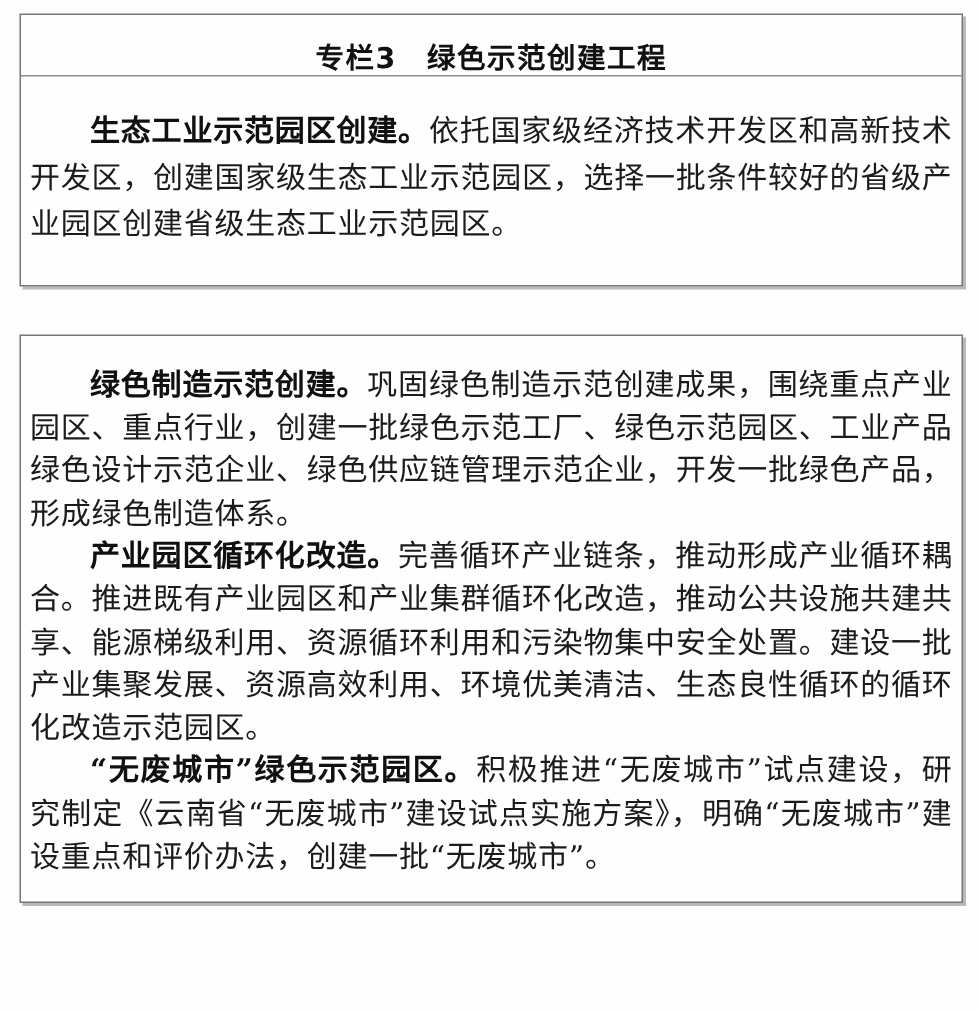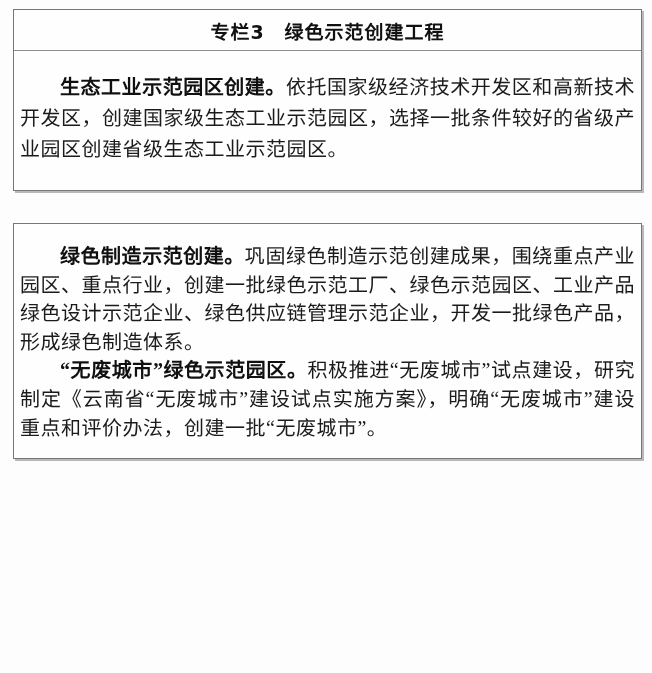--- a/index.html
+++ b/index.html
@@ -23,21 +23,21 @@
   .panel-box {
     width: 629px;
     background: #fefefe;
     border: 1px solid #767676;
     box-shadow: 2px 2px 0 #b9b9b9;
   }
   .title-row {
     height: 41px;
     border-bottom: 1px solid #8c8c8c;
     display: flex;
-    align-items: center;
+    align-items: flex-end;
     justify-content: center;
   }
   .panel-title {
     font-family: "DejaVu Sans", "Liberation Sans", sans-serif;
     font-weight: 700;
     font-size: 19px;
     letter-spacing: 1px;
     color: #111111;
   }
   .box-content {
@@ -45,21 +45,20 @@
   }
   .box1 .box-content {
     height: 139px;
     padding-top: 21px;
   }
   .box2 {
     margin-top: 32px;
   }
   .box2 .box-content {
     padding: 18px 6px 16px 6px;
-    font-family: Liberation Serif, serif;
   }
   p.doc-para {
     margin: 0;
     text-indent: 2em;
     text-align: justify;
     font-size: 20px;
     line-height: 31px;
     letter-spacing: 0.5px;
   }
   .box2 p.doc-para {
@@ -80,17 +79,18 @@
       <span class="panel-title">专栏3　绿色示范创建工程</span>
     </div>
     <div class="box-content">
       <p class="doc-para"><span class="para-lead">生态工业示范园区创建。</span><span>依托国家级经济技术开发区和高新技术开发区，创建国家级生态工业示范园区，选择一批条件较好的省级产业园区创建省级生态工业示范园区。</span></p>
     </div>
   </div>
 
   <div class="panel-box box2">
     <div class="box-content">
       <p class="doc-para"><span class="para-lead">绿色制造示范创建。</span><span>巩固绿色制造示范创建成果，围绕重点产业园区、重点行业，创建一批绿色示范工厂、绿色示范园区、工业产品绿色设计示范企业、绿色供应链管理示范企业，开发一批绿色产品，形成绿色制造体系。</span></p>
+      <p class="doc-para"><span class="para-lead">产业园区循环化改造。</span><span>完善循环产业链条，推动形成产业循环耦合。推进既有产业园区和产业集群循环化改造，推动公共设施共建共享、能源梯级利用、资源循环利用和污染物集中安全处置。建设一批产业集聚发展、资源高效利用、环境优美清洁、生态良性循环的循环化改造示范园区。</span></p>
       <p class="doc-para"><span class="para-lead">“无废城市”绿色示范园区。</span><span>积极推进“无废城市”试点建设，研究制定《云南省“无废城市”建设试点实施方案》，明确“无废城市”建设重点和评价办法，创建一批“无废城市”。</span></p>
     </div>
   </div>
 
 </div>
 
 </body></html>

